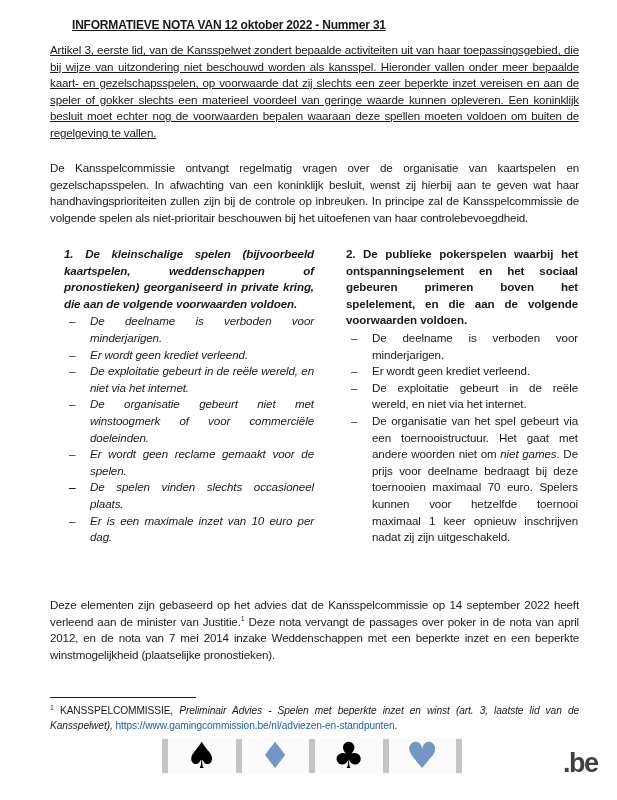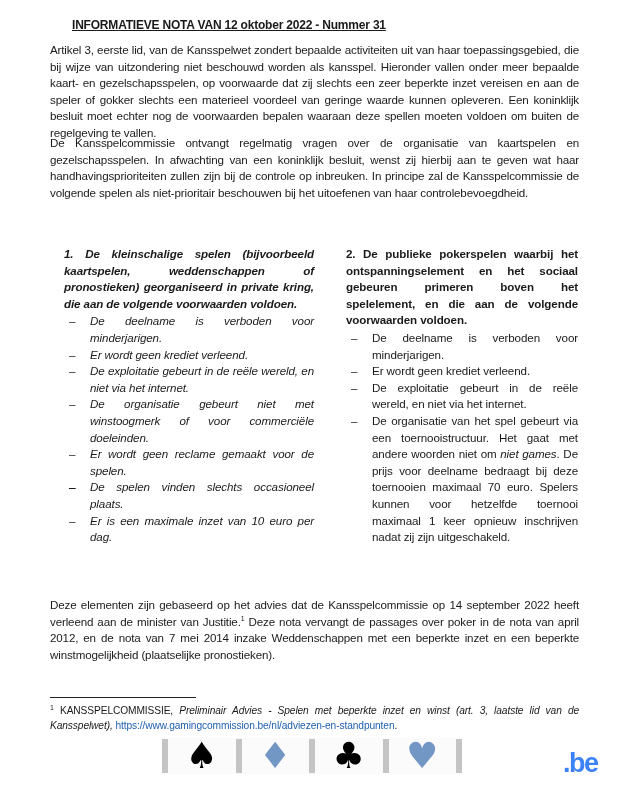--- a/index.html
+++ b/index.html
@@ -3,22 +3,22 @@
 <meta charset="utf-8">
 <style>
   html, body { margin: 0; padding: 0; background: #ffffff; }
   body { width: 617px; height: 800px; position: relative; overflow: hidden;
          font-family: "Liberation Sans", sans-serif; color: #1a1a1a; }
   .page { position: absolute; left: 0; top: 0; width: 617px; height: 800px; }
   .title { position: absolute; left: 50px; top: 18px; font-size: 12px; font-weight: bold;
            text-decoration: underline; letter-spacing: -0.2px; padding-left: 22px; }
   .para { position: absolute; left: 50px; width: 529px; font-size: 11.6px; line-height: 16.6px;
           text-align: justify; letter-spacing: -0.15px; }
-  .p1 { top: 42px; }
-  .p2 { top: 135px; }
+  .p1 { top: 42px; text-decoration: underline; }
+  .p2 { top: 160px; }
   .p3 { top: 597px; }
   .col { position: absolute; top: 246px; font-size: 11.6px; line-height: 16.6px; letter-spacing: -0.1px; }
   .col1 { left: 64px; width: 250px; font-style: italic; }
   .col2 { left: 346px; width: 232px; }
   .col-head { font-weight: bold; text-align: justify; margin: 0 0 1px 0; }
   ul.conds { list-style: none; margin: 0; padding: 0; }
   ul.conds li { position: relative; padding-left: 26px; text-align: justify; }
   ul.conds li .dash { position: absolute; left: 5px; top: 0; }
   sup { font-size: 7px; line-height: 0; vertical-align: super; }
   .fn-rule { position: absolute; left: 50px; top: 697px; width: 146px; height: 1px; background: #222; }
@@ -26,21 +26,21 @@
               text-align: justify; letter-spacing: -0.1px; }
   .footnote i { font-style: italic; }
   .footnote a { color: #1f5fb0; }
   .suits { position: absolute; left: 162px; top: 738px; width: 300px; height: 36px; display: flex;
            align-items: center; justify-content: space-between; background: #fbfbfb; }
   .sep { width: 6px; height: 34px; background: #c4c4c4; }
   .suit { font-size: 36px; line-height: 36px; width: 44px; text-align: center; font-family: "DejaVu Sans", sans-serif; }
   .suit.black { color: #000; }
   .suit.blue { color: #7397c4; }
   .be-logo { position: absolute; left: 563px; top: 748px; font-size: 27px; font-weight: bold;
-             letter-spacing: -1.5px; color: #3b82f6; }
+             letter-spacing: -1.5px; color: #404040; }
 </style>
 </head>
 <body>
 
 <div class="page">
   <div class="title">INFORMATIEVE NOTA VAN 12 oktober 2022 - Nummer 31</div>
 
   <div class="para p1">Artikel 3, eerste lid, van de Kansspelwet zondert bepaalde activiteiten uit van haar toepassingsgebied, die bij wijze van uitzondering niet beschouwd worden als kansspel. Hieronder vallen onder meer bepaalde kaart- en gezelschapsspelen, op voorwaarde dat zij slechts een zeer beperkte inzet vereisen en aan de speler of gokker slechts een materieel voordeel van geringe waarde kunnen opleveren. Een koninklijk besluit moet echter nog de voorwaarden bepalen waaraan deze spellen moeten voldoen om buiten de regelgeving te vallen.</div>
   <div class="para p2">De Kansspelcommissie ontvangt regelmatig vragen over de organisatie van kaartspelen en gezelschapsspelen. In afwachting van een koninklijk besluit, wenst zij hierbij aan te geven wat haar handhavingsprioriteiten zullen zijn bij de controle op inbreuken. In principe zal de Kansspelcommissie de volgende spelen als niet-prioritair beschouwen bij het uitoefenen van haar controlebevoegdheid.</div>
 

